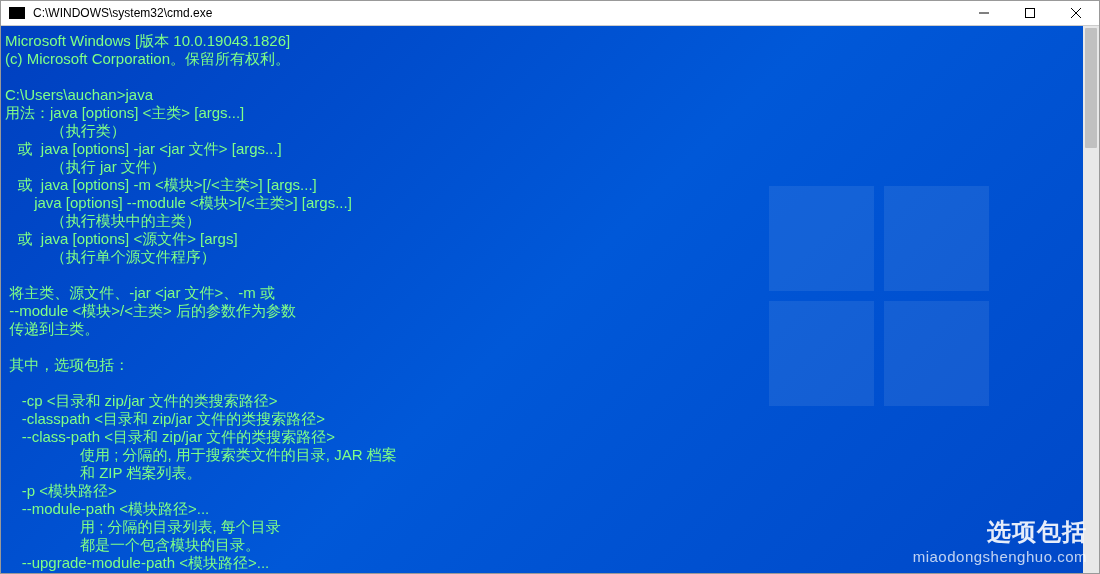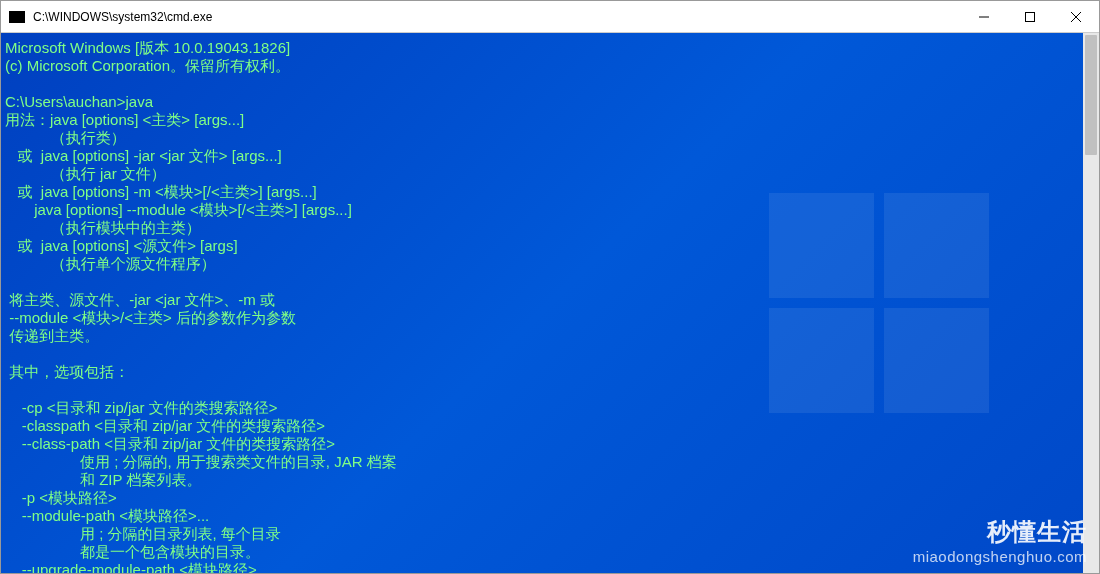--- a/index.html
+++ b/index.html
@@ -1,18 +1,18 @@
 <!DOCTYPE html>
 <html><head>
 <meta charset="utf-8">
 <style>
   * { margin: 0; padding: 0; box-sizing: border-box; }
   html, body { width: 1100px; height: 574px; overflow: hidden; font-family: "Segoe UI", sans-serif; background: #005ac0; }
   .window { width: 1100px; height: 574px; background: #fff; display: flex; flex-direction: column; border: 1px solid #999; }
-  .titlebar { height: 32px; background: #ffffff; display: flex; align-items: center; border-bottom: 1px solid #ccc; }
+  .titlebar { height: 25px; background: #ffffff; display: flex; align-items: center; border-bottom: 1px solid #ccc; }
   .titlebar .icon { width: 16px; height: 12px; margin-left: 8px; background: #000; display: inline-block; }
   .titlebar .title { margin-left: 8px; font-size: 12px; color: #000; flex: 1; }
   .titlebar .btn { width: 46px; height: 30px; display: flex; align-items: center; justify-content: center; color: #000; font-size: 12px; }
   .content { flex: 1; background: linear-gradient(135deg, #0040c0 0%, #0058d8 50%, #0048c8 100%); position: relative; overflow: hidden; }
   .scrollbar { position: absolute; right: 0; top: 0; width: 16px; height: 100%; background: #e8e8e8; }
   .scrollbar .thumb { position: absolute; left: 2px; right: 2px; top: 2px; height: 120px; background: #c0c0c0; border-radius: 1px; }
   .term { position: absolute; left: 4px; top: 6px; right: 20px; bottom: 0; font-family: Liberation Sans, sans-serif; font-size: 15px; line-height: 18px; color: #7fff86; white-space: pre; letter-spacing: 0px; overflow: hidden; }
   .winlogo { position: absolute; right: 100px; top: 160px; width: 230px; height: 230px; opacity: 0.08; }
   .winlogo .q { position: absolute; background: #fff; width: 105px; height: 105px; }
   .winlogo .q.tl { left: 0; top: 0; }
@@ -82,17 +82,17 @@
                   和 ZIP 档案列表。
     -p &lt;模块路径&gt;
     --module-path &lt;模块路径&gt;...
                   用 ; 分隔的目录列表, 每个目录
                   都是一个包含模块的目录。
     --upgrade-module-path &lt;模块路径&gt;...</div>
     <div class="scrollbar">
       <div class="thumb"></div>
     </div>
     <div class="watermark">
-      <div class="big">秒懂生活</div>
+      <div class="big">选项包括</div>
       <div class="small">miaodongshenghuo.com</div>
     </div>
   </div>
 </div>
 
 </body></html>

